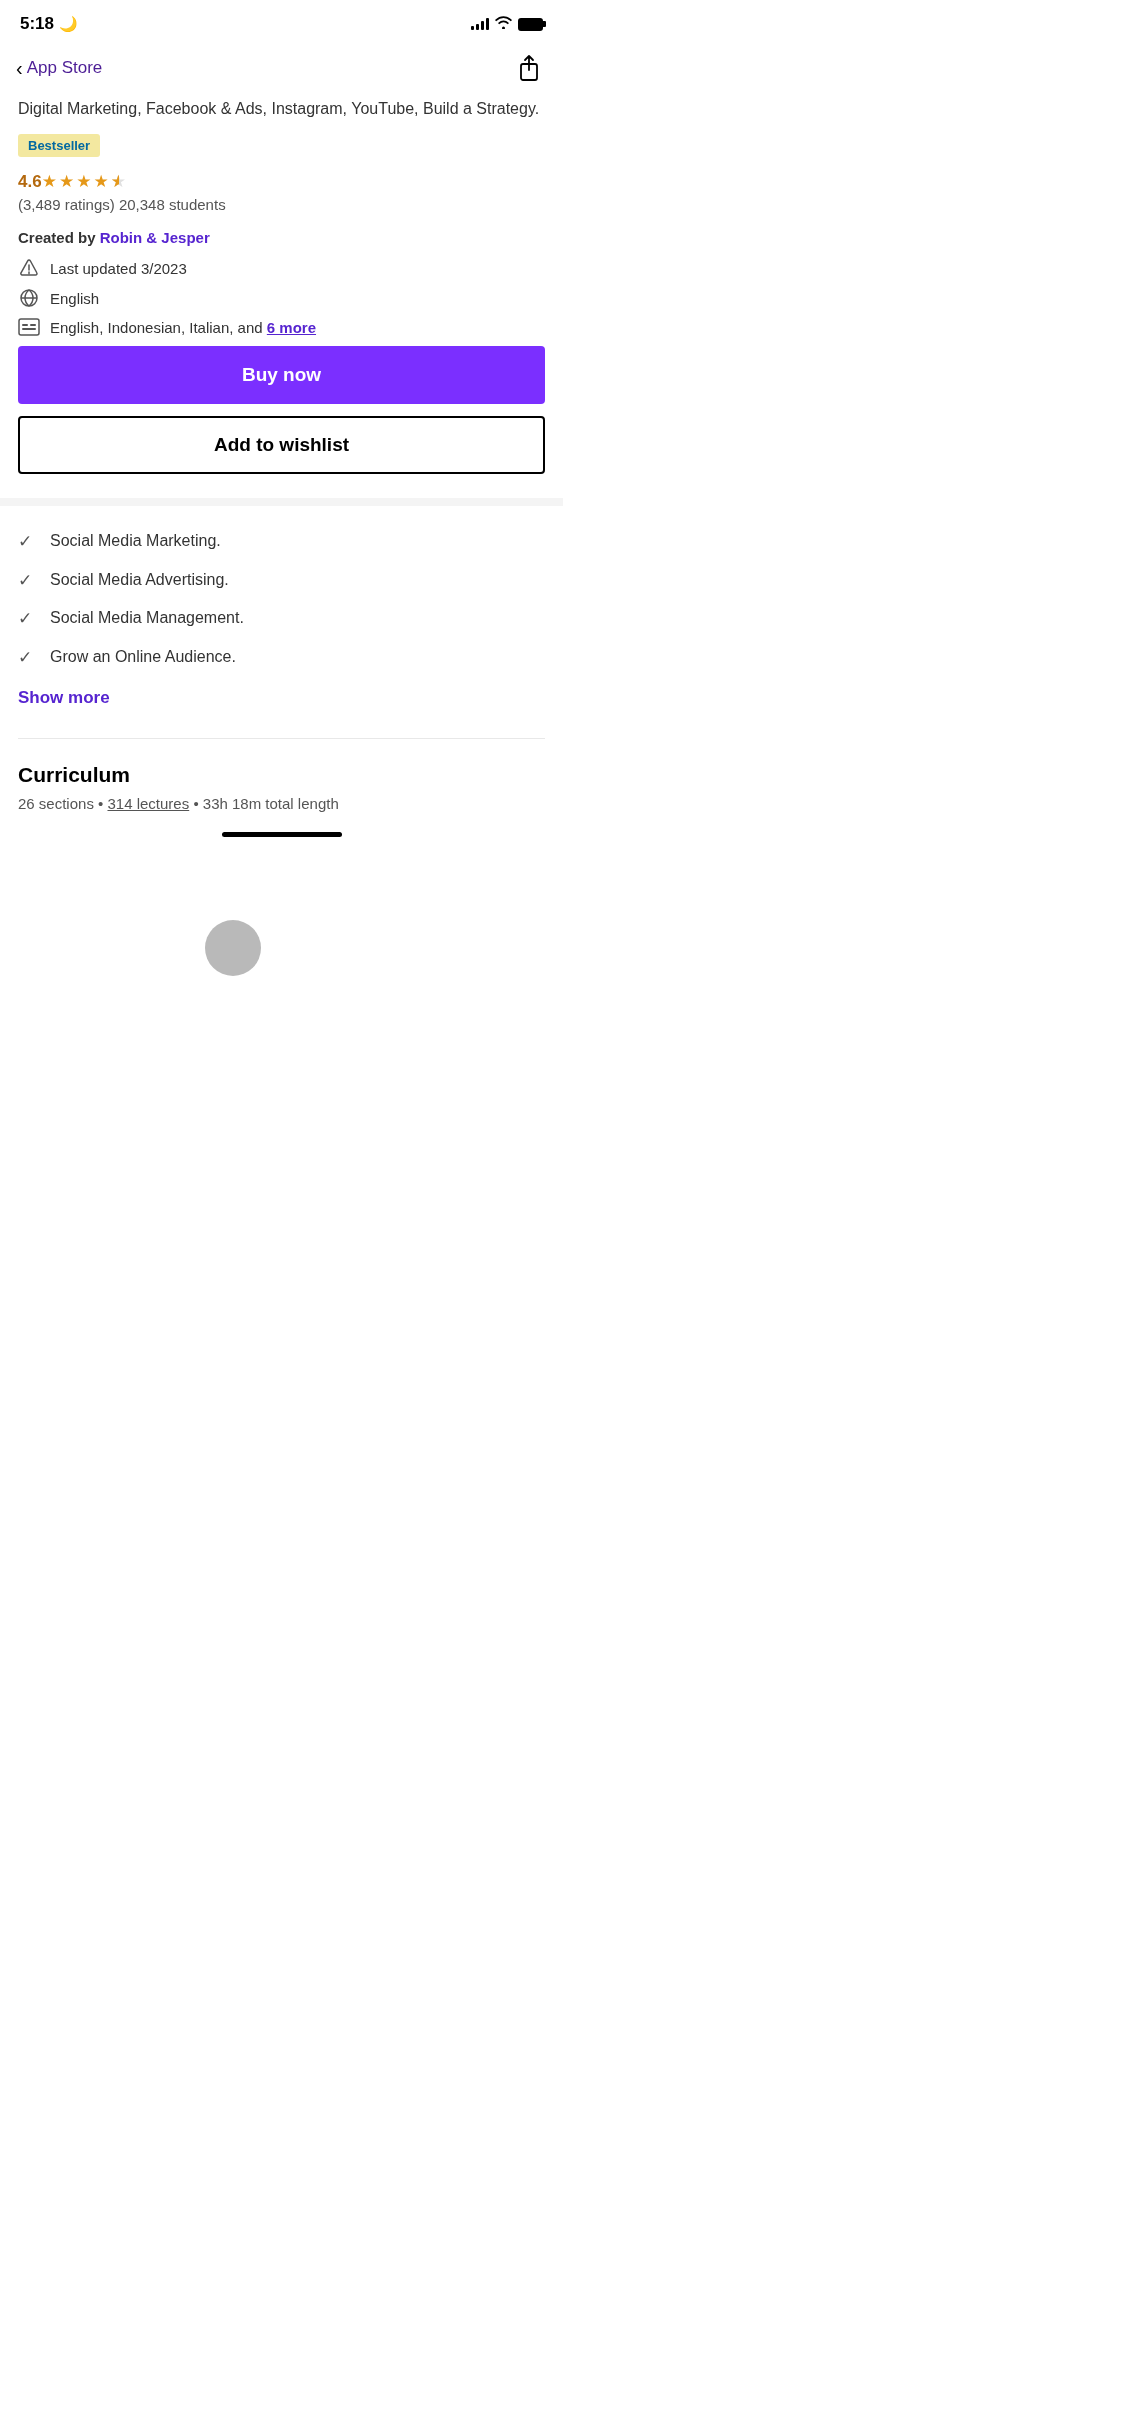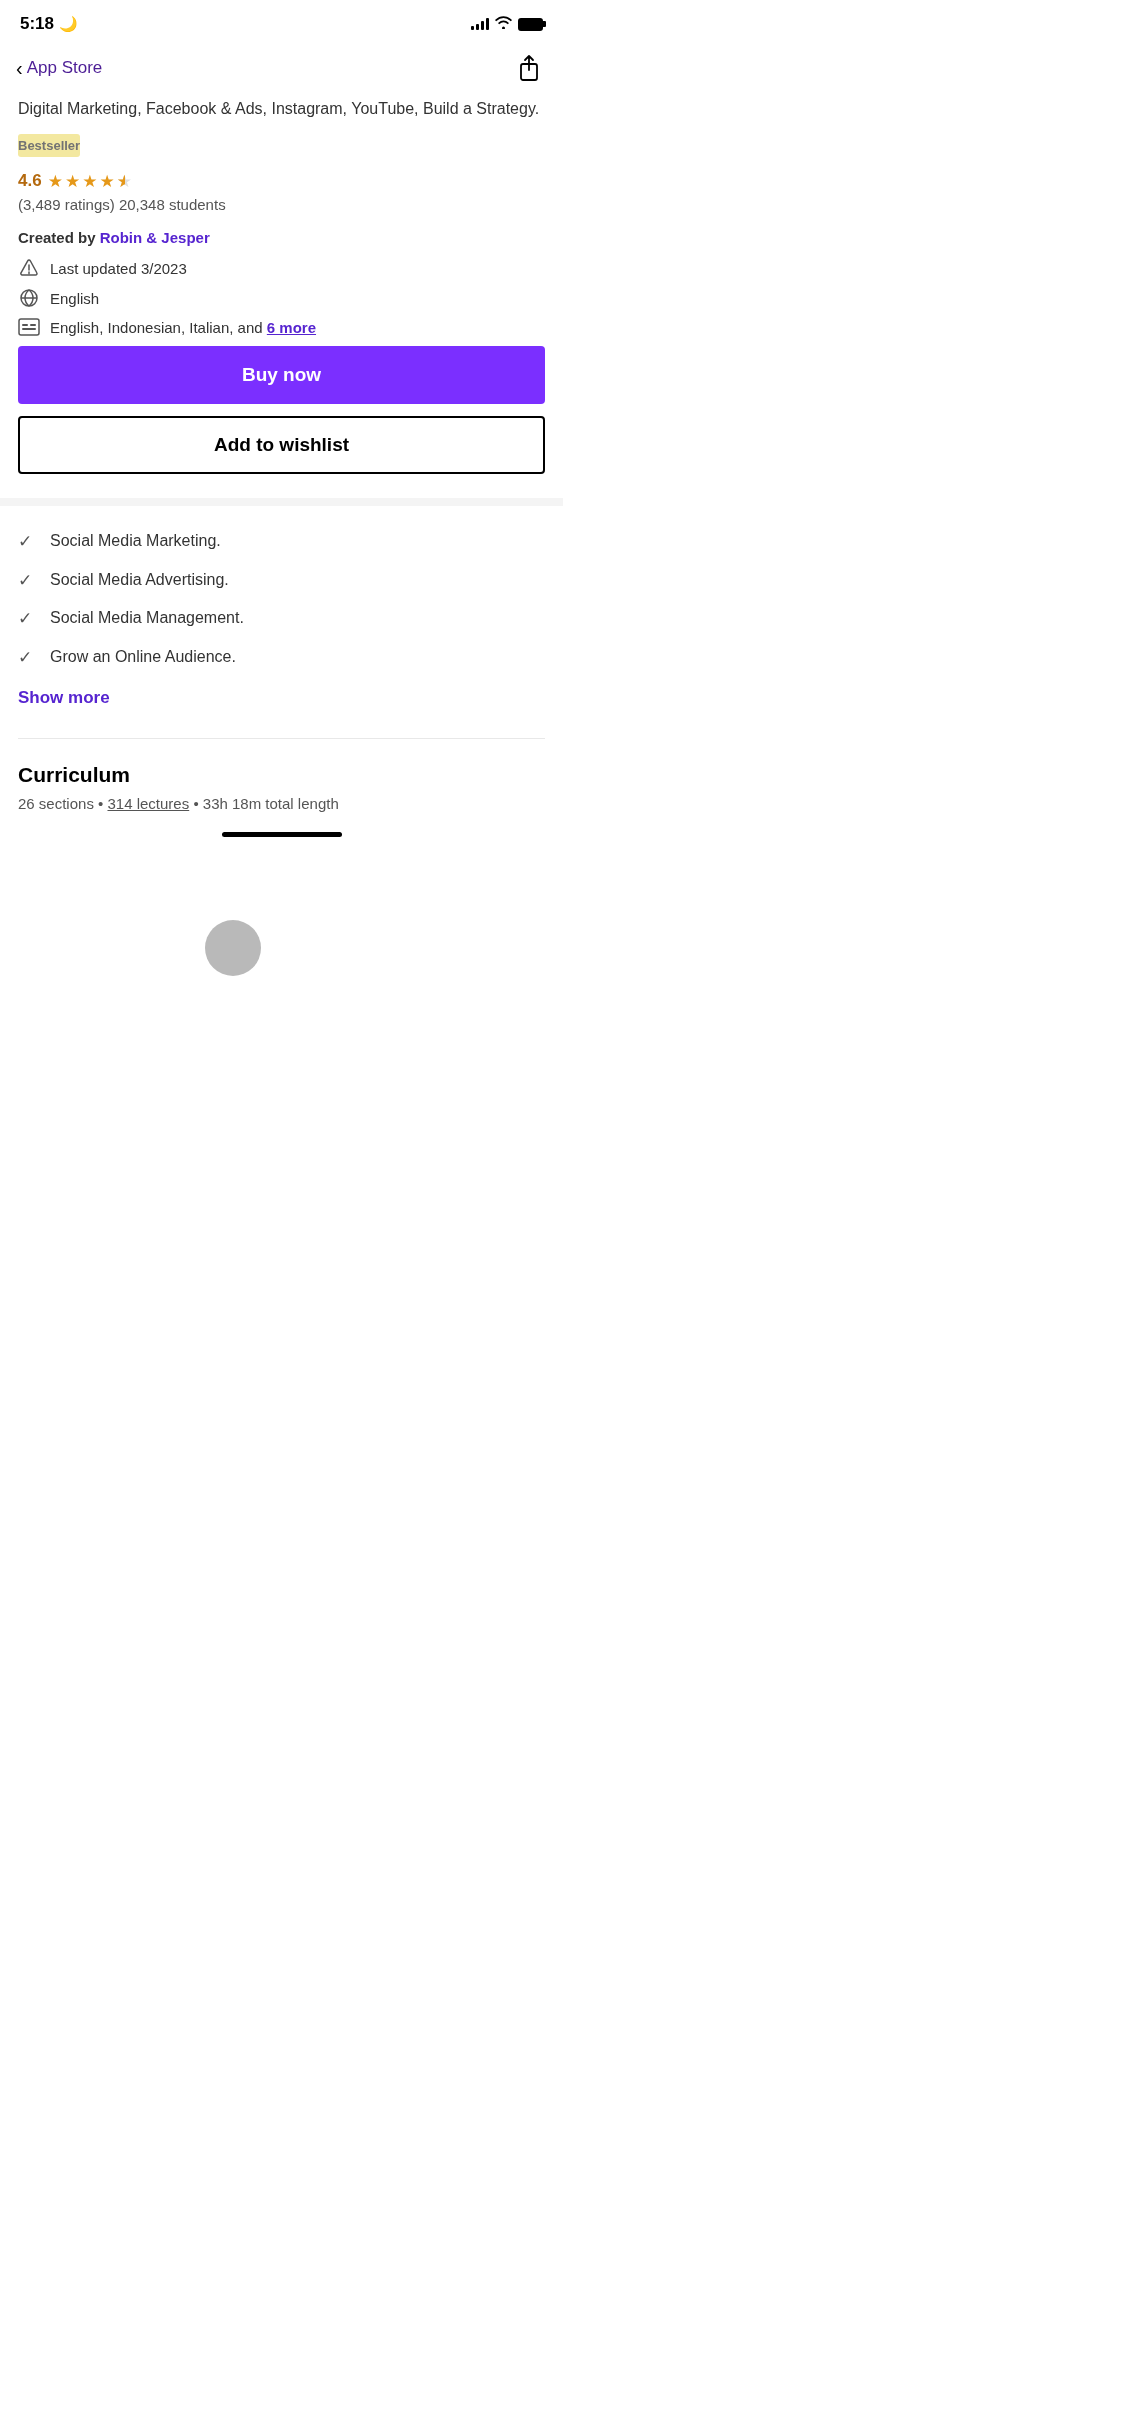--- a/index.html
+++ b/index.html
@@ -117,32 +117,31 @@
       font-size: 16px;
       color: #333;
       line-height: 1.4;
       margin-bottom: 14px;
       font-weight: 400;
     }
 
     .bestseller-badge {
       display: inline-block;
       background: #f3e8a0;
-      color: #737373;
+      color: #0369a1;
       font-size: 13px;
       font-weight: 700;
-      padding: 4px 0;
+      padding: 4px 10px;
       border-radius: 3px;
       margin-bottom: 14px;
     }
 
     .rating-row {
       display: flex;
-      align-items: flex-start;
-      gap: 6px;
+      align-items: center;
       margin-bottom: 4px;
     }
     .rating-number {
       font-size: 17px;
       font-weight: 700;
       color: #b4690e;
     }
     .stars {
       display: flex;
       gap: 2px;

